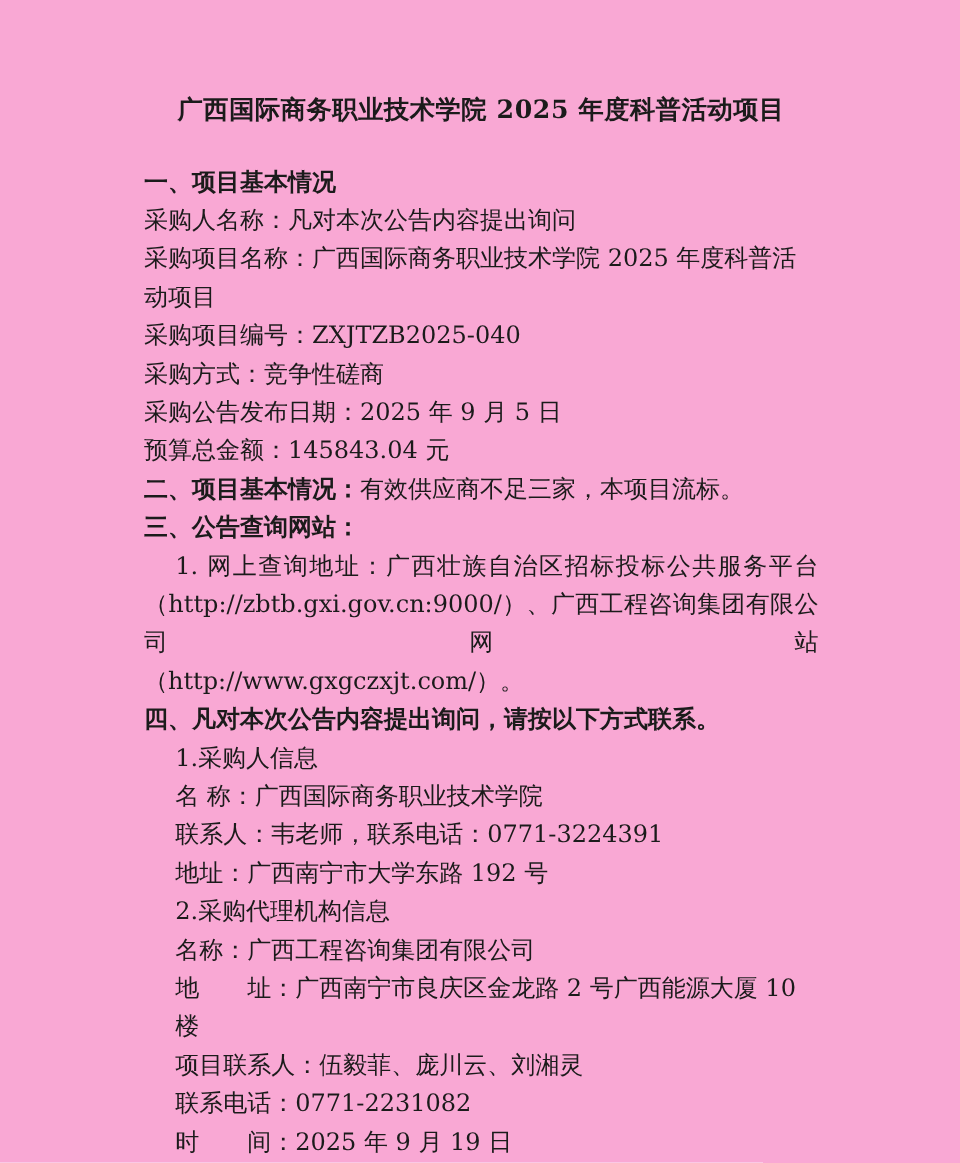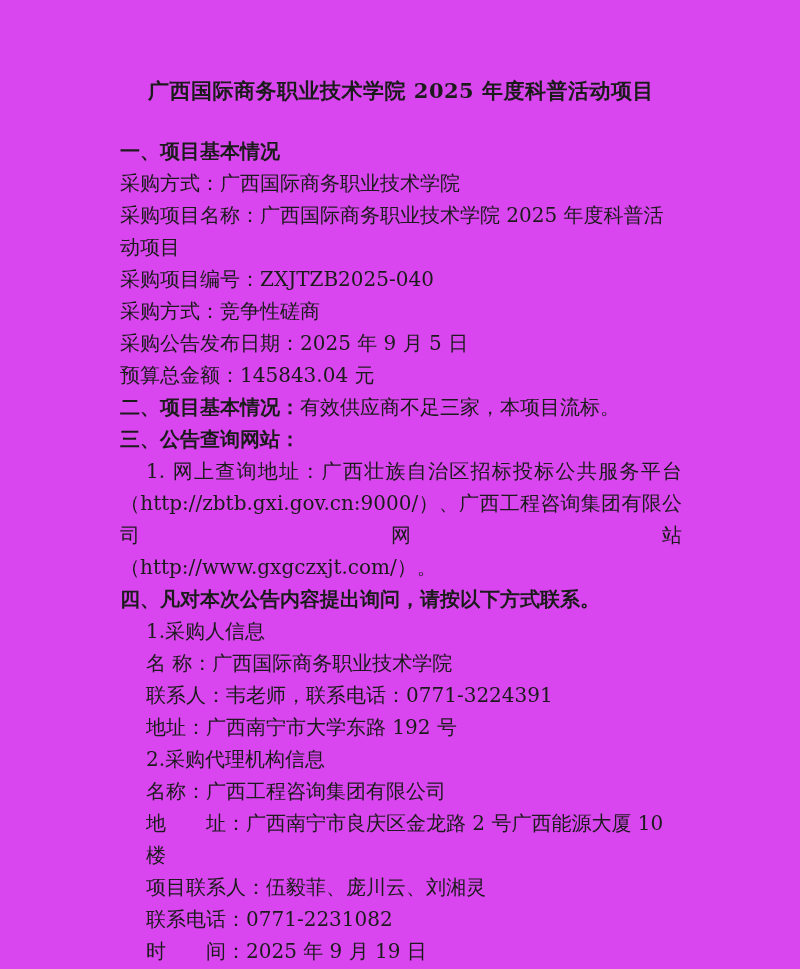--- a/index.html
+++ b/index.html
@@ -5,21 +5,21 @@
   html, body {
     margin: 0;
     padding: 0;
     background: #ffffff;
   }
   .page {
     position: relative;
     width: 800px;
     height: 969px;
     margin: 0 auto;
-    background: #d946ef;
+    background: #f9a8d4;
     color: #1b1b1b;
     font-family: "DejaVu Serif", "Liberation Serif", serif;
     box-sizing: border-box;
     padding: 71px 118px 0 120px;
     overflow: hidden;
   }
   .title {
     margin: 0 0 24px 0;
     text-align: center;
     font-size: 21px;
@@ -46,21 +46,21 @@
 <body>
 
 <div class="page">
 
   <h1 class="title">
     <div>广西国际商务职业技术学院 2025 年度科普活动项目</div>
   </h1>
 
   <div class="body">
     <p class="h">一、项目基本情况</p>
-    <p>采购方式：广西国际商务职业技术学院</p>
+    <p>采购人名称：凡对本次公告内容提出询问</p>
     <p>采购项目名称：广西国际商务职业技术学院 2025 年度科普活动项目</p>
     <p>采购项目编号：ZXJTZB2025-040</p>
     <p>采购方式：竞争性磋商</p>
     <p>采购公告发布日期：2025 年 9 月 5 日</p>
     <p>预算总金额：145843.04 元</p>
     <p><span class="b">二、项目基本情况：</span><span>有效供应商不足三家，本项目流标。</span></p>
     <p class="h">三、公告查询网站：</p>
     <p class="just ti">1. 网上查询地址：广西壮族自治区招标投标公共服务平台</p>
     <p class="just">（http://zbtb.gxi.gov.cn:9000/）、广西工程咨询集团有限公司网站</p>
     <p>（http://www.gxgczxjt.com/）。</p>

